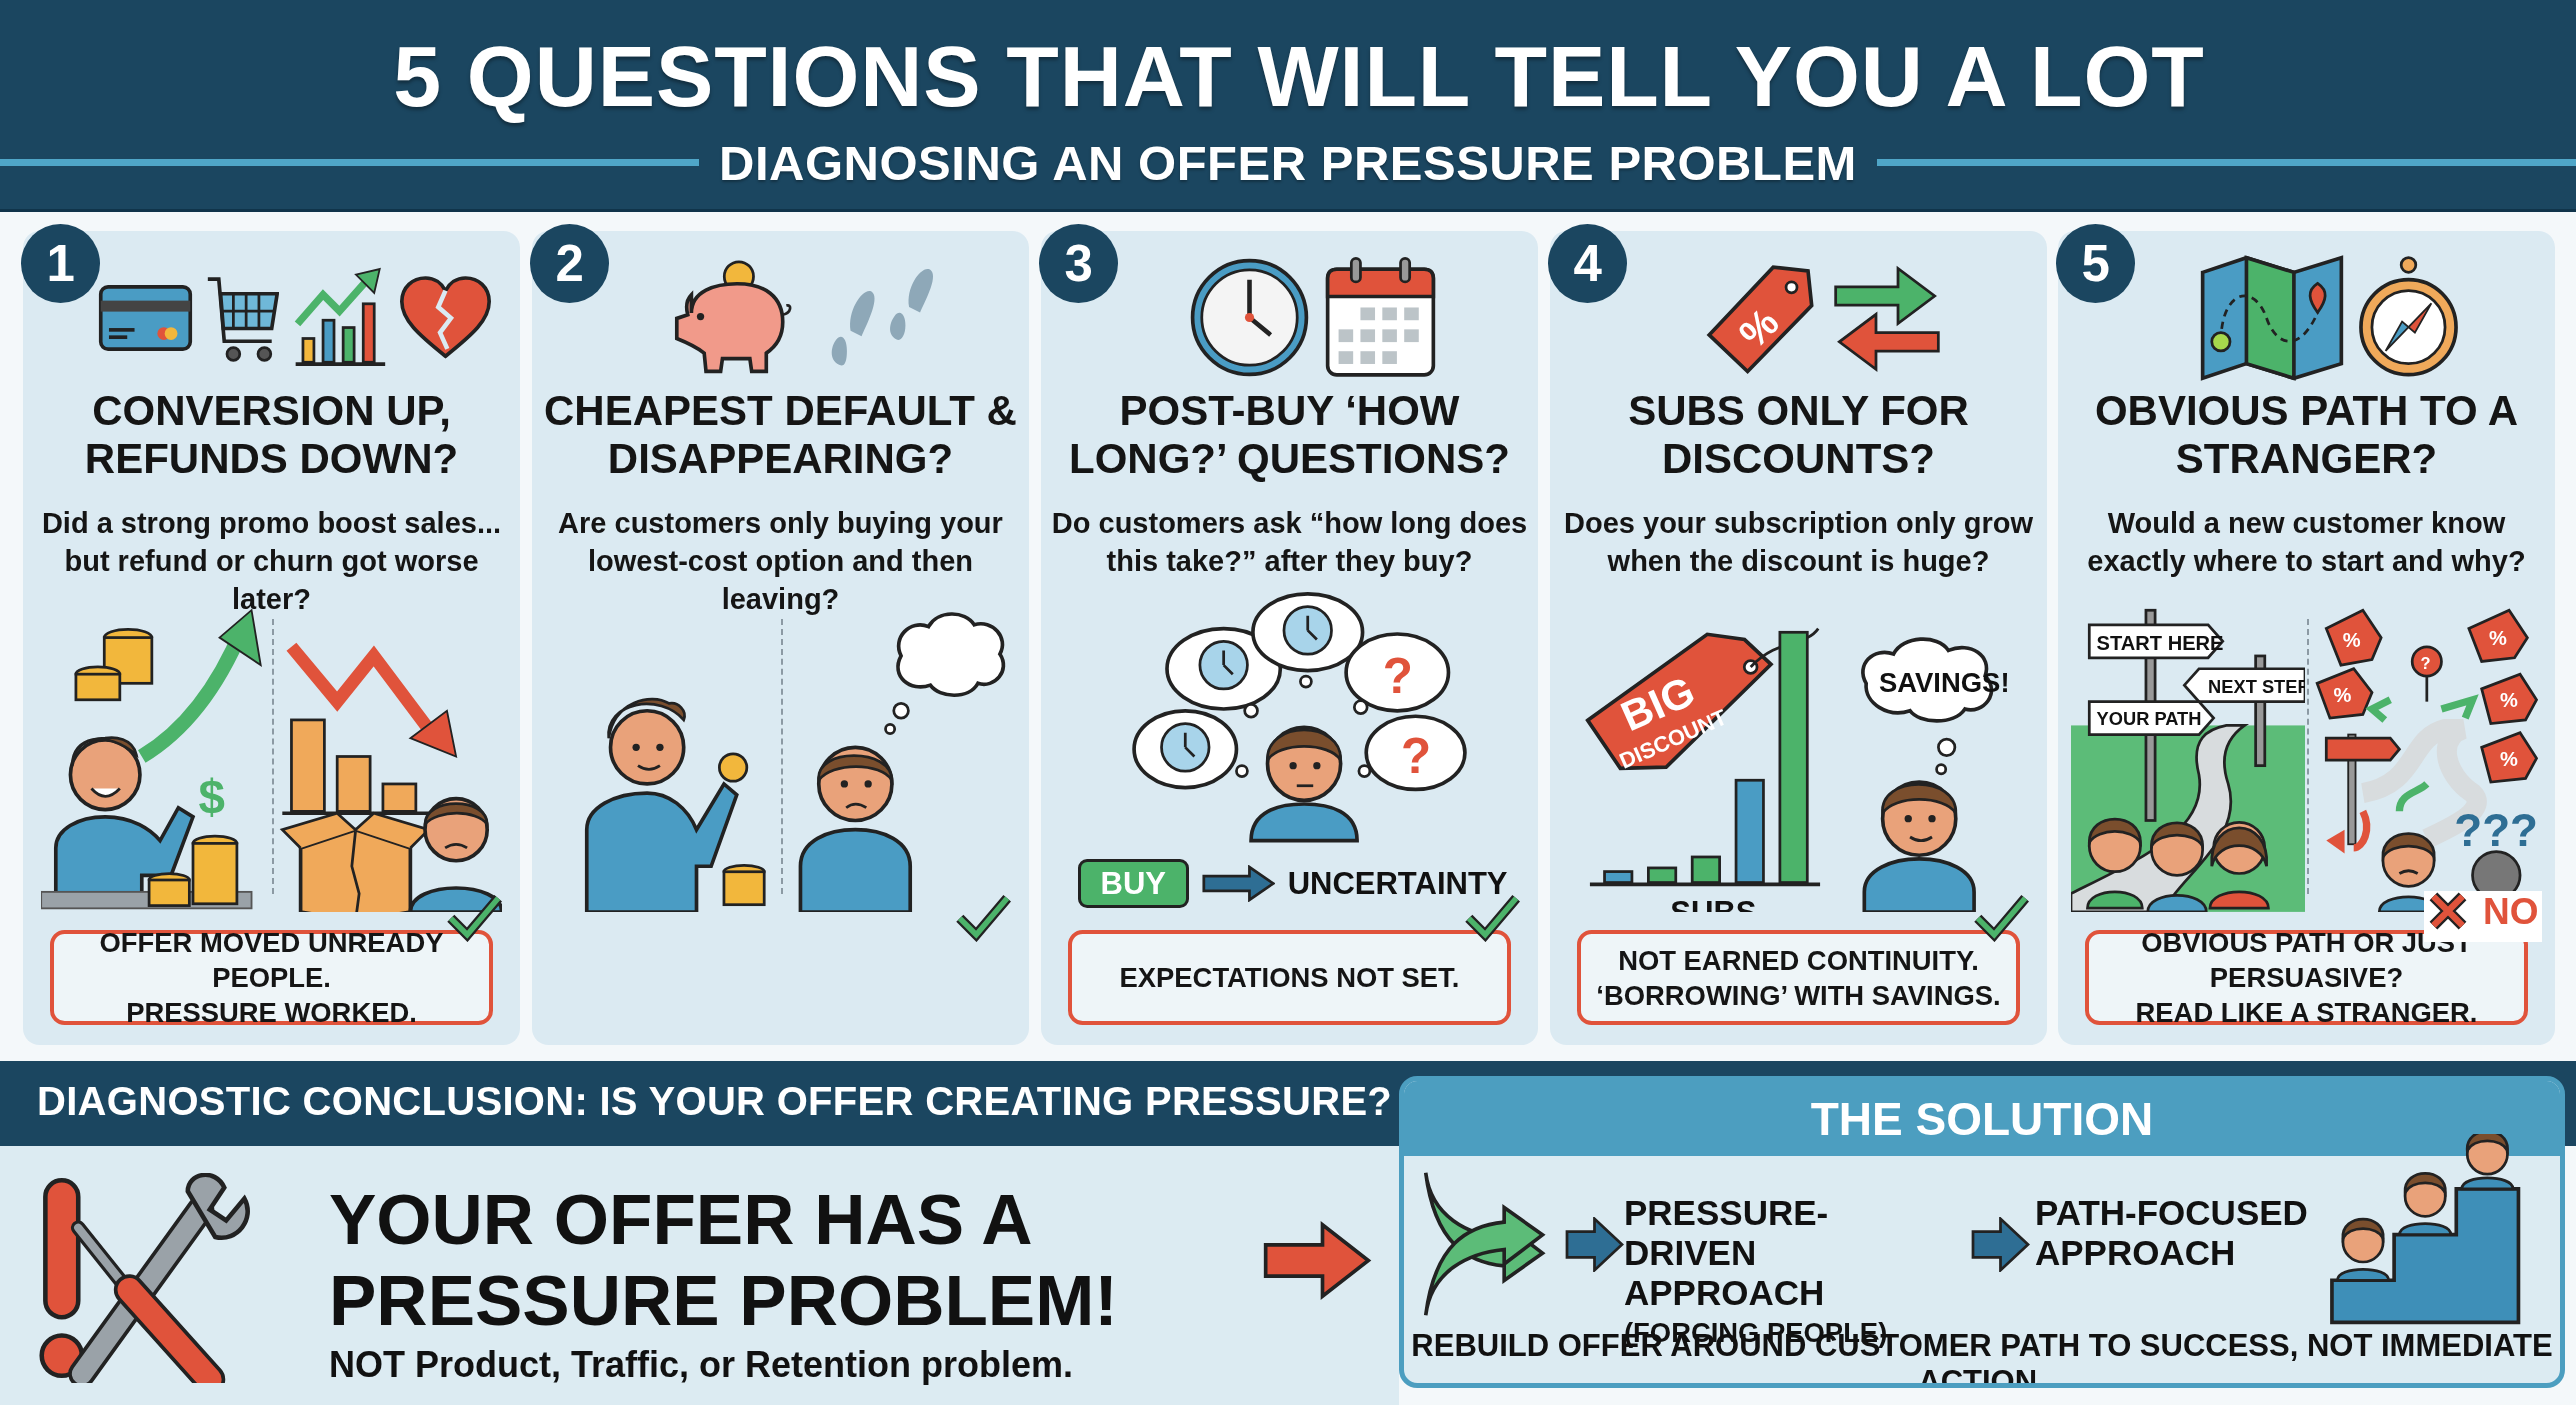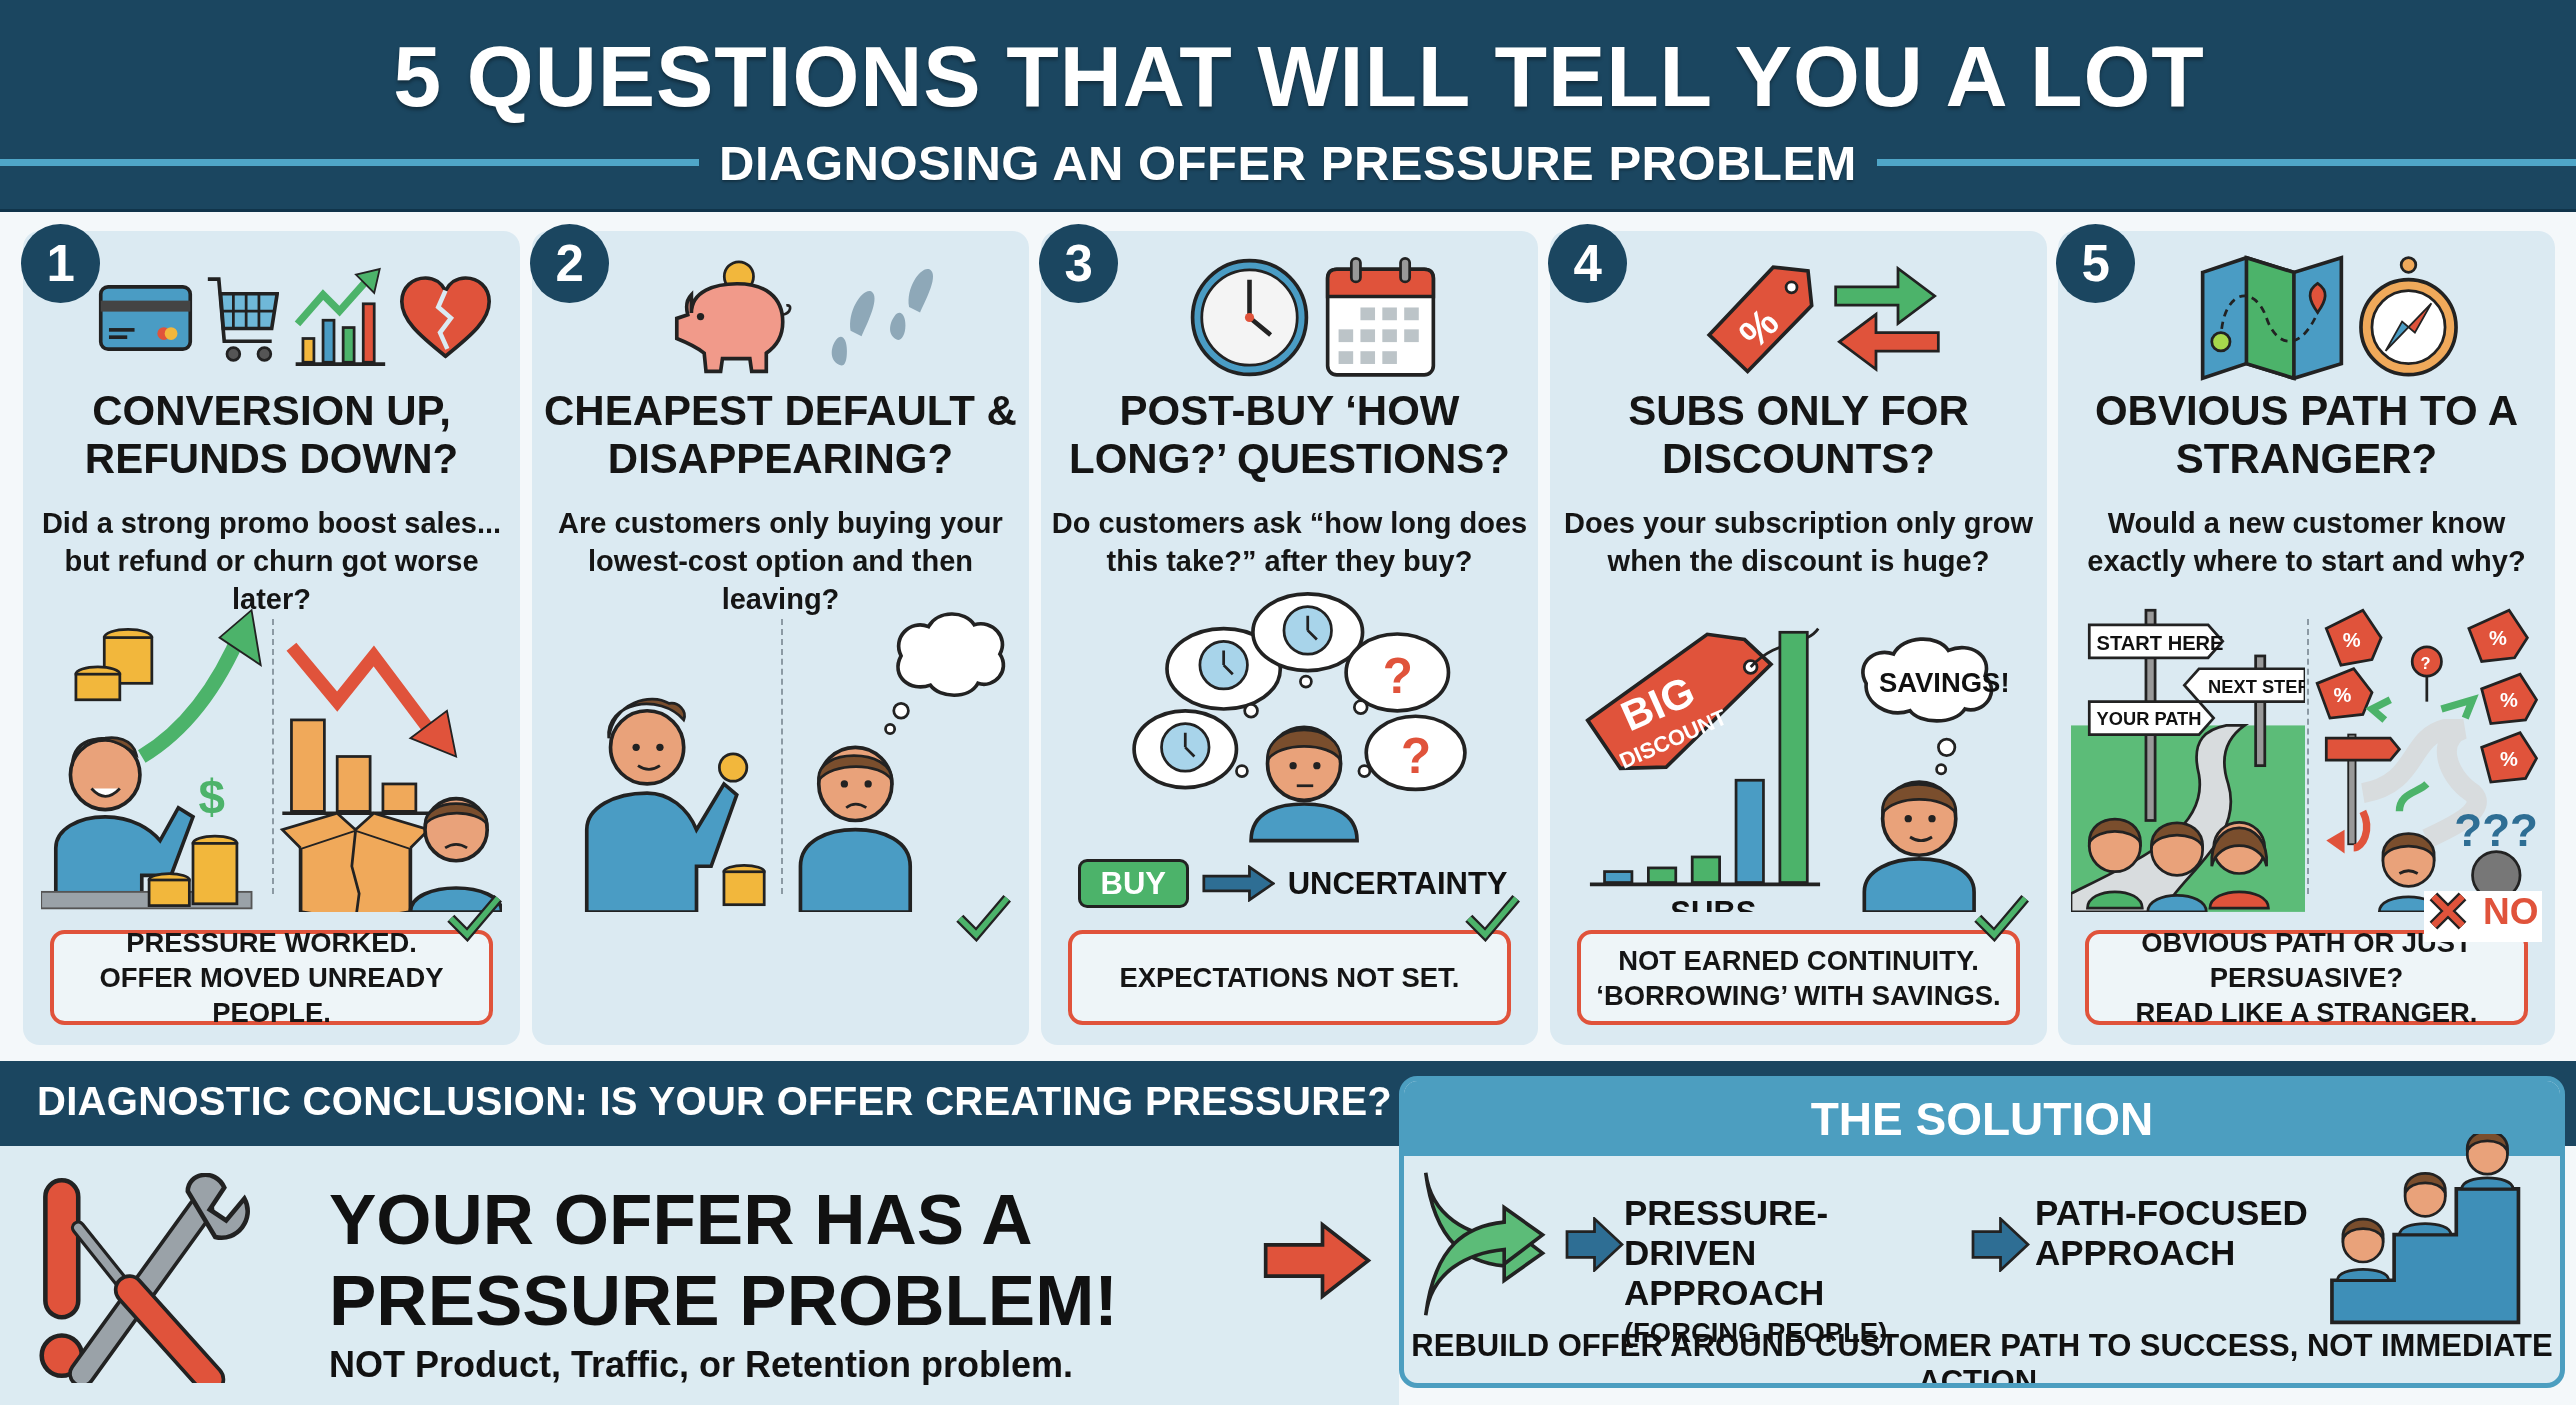--- a/index.html
+++ b/index.html
@@ -134,22 +134,22 @@
           <path d="M188 270 Q200 262 212 270" fill="none" stroke="#222" stroke-width="3"></path>
         <path d="M150 340 C150 305 250 305 250 340 Z" fill="#4a9cc4" stroke="#222" stroke-width="4"></path>
       </svg>
     </div>
     <svg class="mark" viewBox="0 0 64 56">
         <path d="M6 30 L24 48 L58 8" fill="none" stroke="#222" stroke-width="11"></path>
         <path d="M6 30 L24 48 L58 8" fill="none" stroke="#4cb36a" stroke-width="6"></path>
       </svg>
     <div class="verdict">
         <div>
+          <div>OFFER MOVED UNREADY PEOPLE.</div>
           <div>PRESSURE WORKED.</div>
-          <div>OFFER MOVED UNREADY PEOPLE.</div>
         </div>
       </div>
   </div>
 
   <div class="card" style="left:532px;">
     <div class="num">2</div>
     <div class="icons">
       <svg width="137" height="119" viewBox="0 0 150 130">
           <circle cx="82" cy="20" r="16" fill="#f2b73c" stroke="#222" stroke-width="3"></circle>
           <path d="M30 60 C30 36 56 28 80 28 C110 28 130 42 130 70 C130 90 118 100 112 104 L112 124 L96 124 L94 110 L64 110 L62 124 L46 124 L44 104 C34 96 24 92 14 88 L14 66 L26 62 C24 54 24 46 30 40 Z" fill="#f19a8a" stroke="#222" stroke-width="4"></path>

